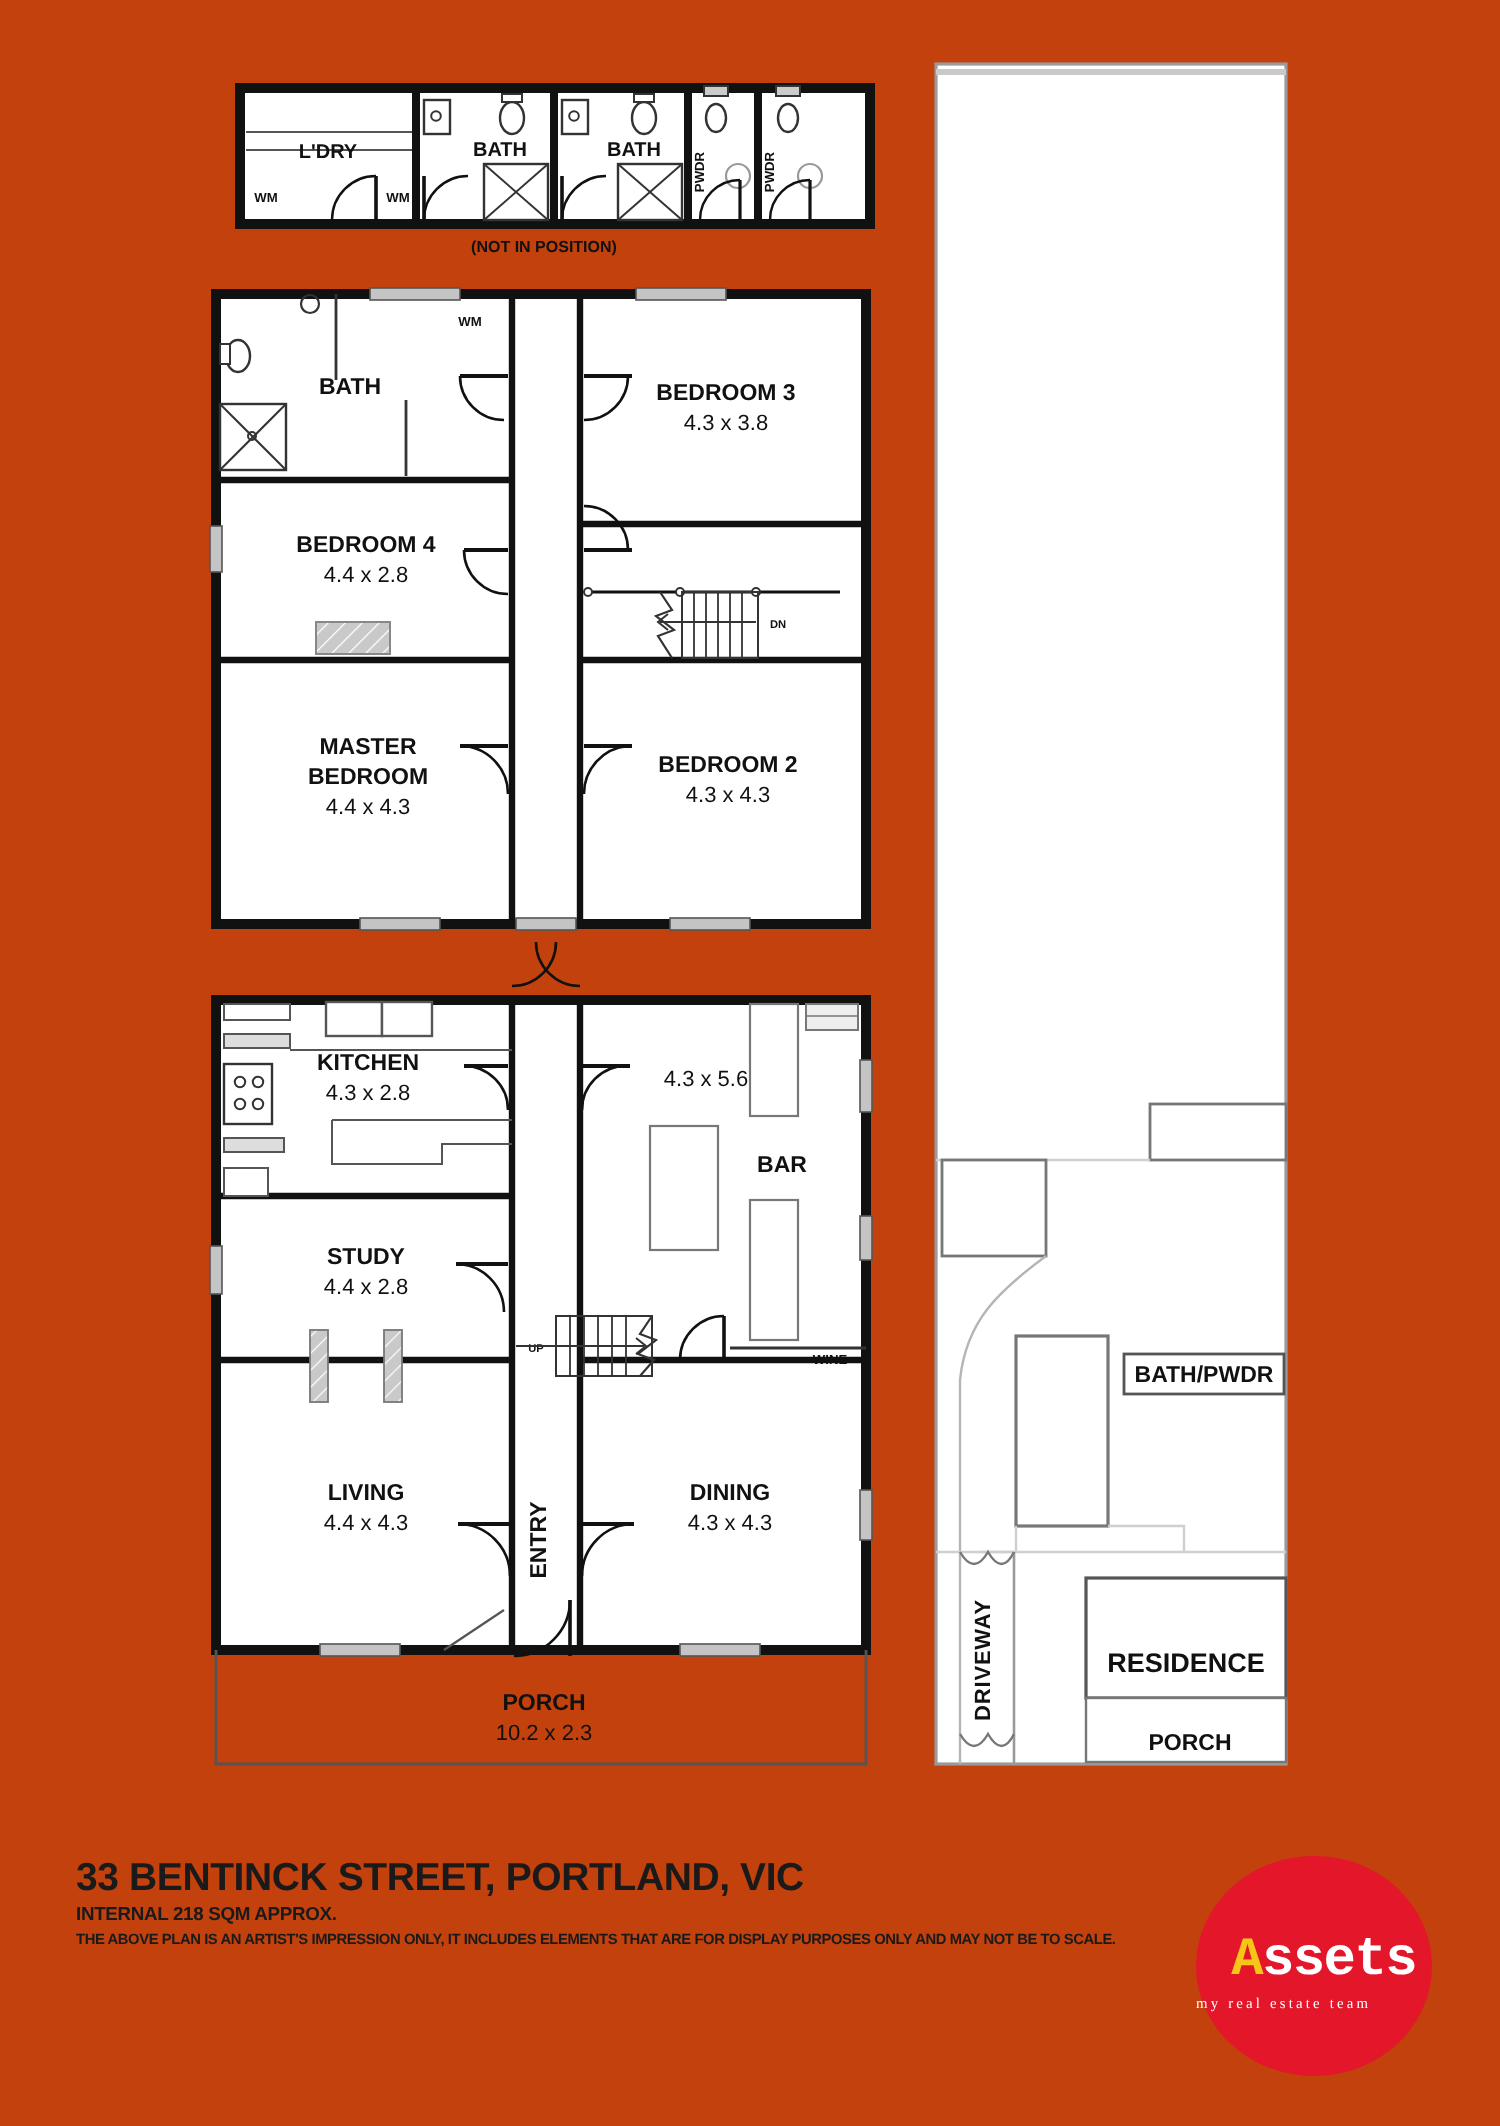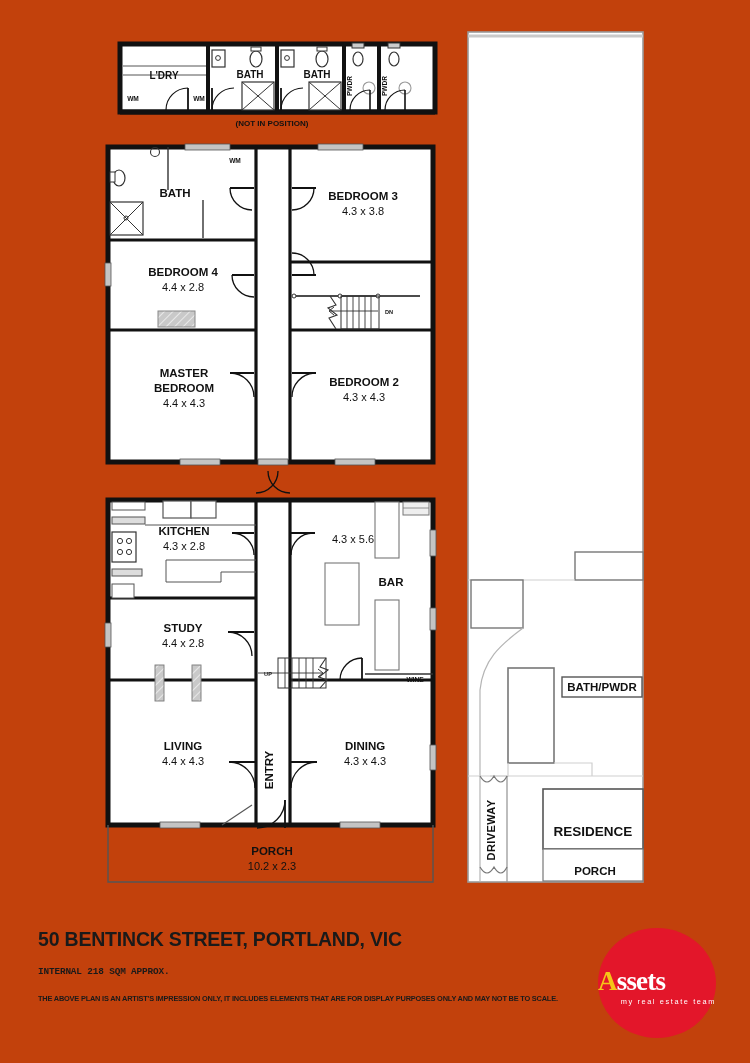--- a/index.html
+++ b/index.html
@@ -37,30 +37,30 @@
   }
   .addr {
     font-family: "Liberation Sans", sans-serif;
     font-weight: bold;
     font-size: 19.5px;
     letter-spacing: -0.2px;
     color: #1a1a1a;
     white-space: nowrap;
   }
   .internal {
-    margin-top: 15px;
-    font-family: Liberation Mono, monospace;
+    margin-top: 0;
+    font-family: Liberation Sans, sans-serif;
     font-weight: bold;
     font-size: 9.4px;
     letter-spacing: -0.15px;
     color: #1a1a1a;
     white-space: nowrap;
   }
   .disc {
-    margin-top: 17px;
+    margin-top: 3px;
     font-family: "Liberation Sans", sans-serif;
     font-weight: bold;
     font-size: 7.4px;
     line-height: 10px;
     letter-spacing: -0.2px;
     color: #1a1a1a;
     white-space: nowrap;
   }
   
   .logo {
@@ -76,36 +76,36 @@
     width: 118px;
     height: 110px;
     border-radius: 50%;
     background: #e3162a;
   }
   .logo-word {
     position: absolute;
     left: 0;
     top: 40px;
     width: 110px;
-    text-align: left;
-    font-family: Liberation Serif, serif;
+    text-align: right;
+    font-family: Liberation Mono, monospace;
     font-weight: bold;
     font-size: 27px;
     color: #ffffff;
     letter-spacing: -0.8px;
     line-height: 1;
   }
   .logo-word .gold { color: #f5c518; }
   .logo-tag {
     position: absolute;
     left: 0;
     top: 70px;
     width: 118px;
-    text-align: right;
-    font-family: Liberation Sans, sans-serif;
+    text-align: left;
+    font-family: Liberation Serif, serif;
     font-size: 7.4px;
     color: #ffffff;
     letter-spacing: 1.6px;
     line-height: 1;
   }
   text { font-family: "Liberation Sans", sans-serif; fill: #111; }
   .rm { font-weight: bold; font-size: 11.5px; text-anchor: middle; }
   .rm-sm { font-size: 11px; text-anchor: middle; }
   .rm-lbl { font-weight: bold; font-size: 10px; text-anchor: middle; }
   .tiny { font-weight: bold; font-size: 6.6px; text-anchor: middle; }
@@ -386,21 +386,21 @@
       <text x="595" y="875" style="font-size:11.5px;font-weight:bold;text-anchor:middle;">PORCH</text>
 
       <line x1="507" y1="776" x2="507" y2="882" stroke="#9a9a9a" stroke-width="1.3"></line>
       <path d="M 480 776 q 7 12 14 0 q 7 12 13 0" fill="none" stroke="#777" stroke-width="1.2"></path>
       <path d="M 480 867 q 7 12 14 0 q 7 12 13 0" fill="none" stroke="#777" stroke-width="1.2"></path>
       <text x="495" y="830" transform="rotate(-90 495 830)" style="font-size:11px;font-weight:bold;text-anchor:middle;letter-spacing:0.4px;">DRIVEWAY</text>
     </g>
   </svg>
 
   <div class="footer">
-    <div class="addr">50 BENTINCK STREET, PORTLAND, VIC</div>
+    <div class="addr">33 BENTINCK STREET, PORTLAND, VIC</div>
     <div class="internal">INTERNAL 218 SQM APPROX.</div>
     <div class="disc">THE ABOVE PLAN IS AN ARTIST'S IMPRESSION ONLY, IT INCLUDES ELEMENTS THAT ARE FOR DISPLAY PURPOSES ONLY AND MAY NOT BE TO SCALE.</div>
   </div>
 
   <div class="logo">
     <div class="logo-circle"></div>
     <div class="logo-word"><span class="gold">A</span><span>ssets</span></div>
     <div class="logo-tag">my real estate team</div>
   </div>
 

